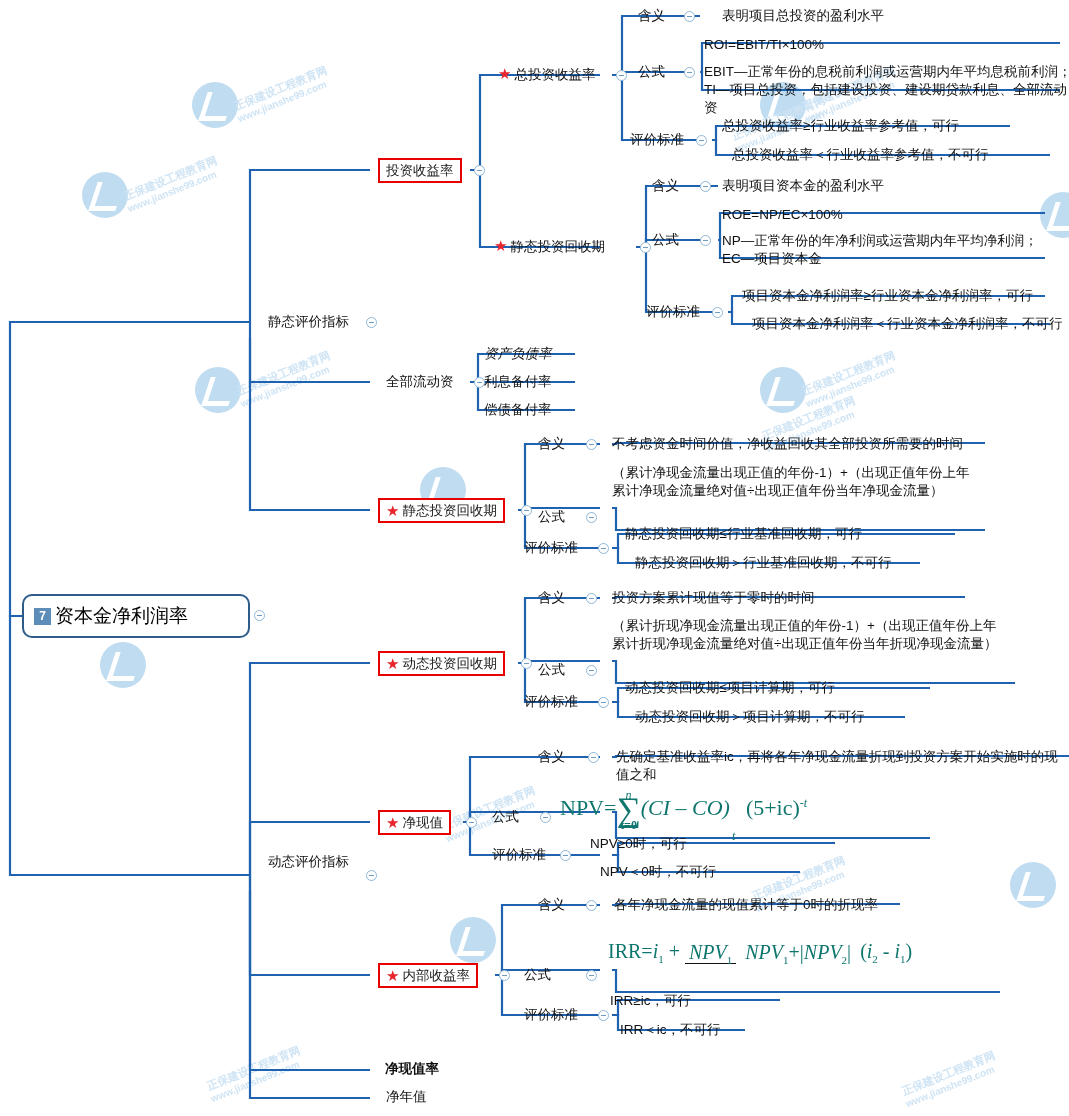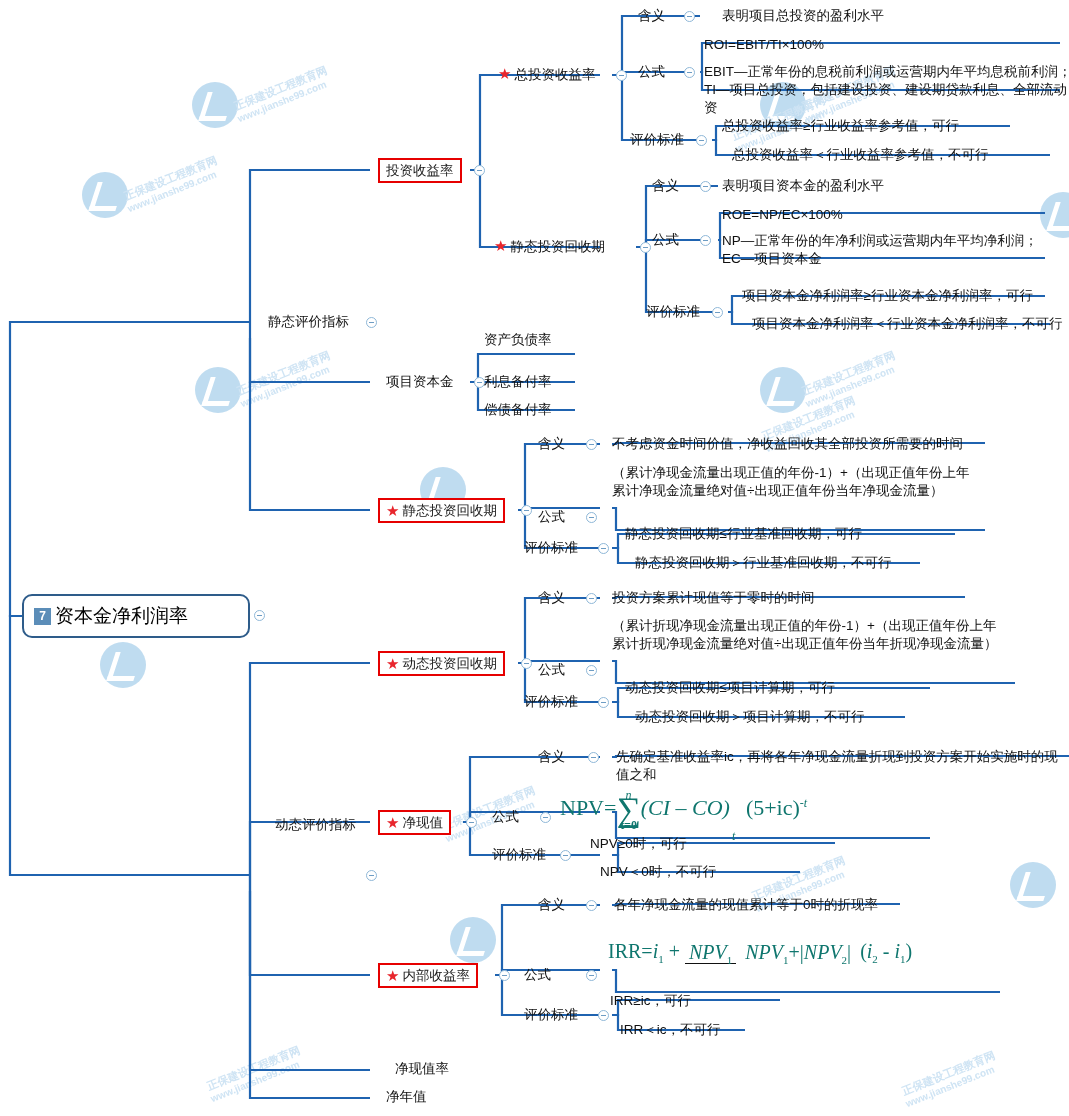--- a/index.html
+++ b/index.html
@@ -204,21 +204,21 @@
 
   <div class="root">
     <span class="badge">7</span>
     <span class="rtitle">资本金净利润率</span>
   </div>
   <div class="coll" style="left:254px;top:610px;"></div>
 
   <div class="node" style="left:268px;top:313px;">静态评价指标</div>
   <div class="coll" style="left:366px;top:317px;"></div>
 
-  <div class="node" style="left:268px;top:816px;margin-left:7px;">动态评价指标</div>
+  <div class="node" style="left:268px;top:853px;">动态评价指标</div>
   <div class="coll" style="left:366px;top:870px;"></div>
 
   <div class="redbox" style="left:378px;top:158px;">
     <span>投资收益率</span>
   </div>
   <div class="coll" style="left:474px;top:165px;"></div>
 
   <div class="node" style="left:498px;top:66px;">
     <span class="star">★</span><span>总投资收益率</span>
   </div>
@@ -251,24 +251,24 @@
   <div class="coll" style="left:700px;top:235px;"></div>
   <div class="leaf" style="left:722px;top:206px;">ROE=NP/EC×100%</div>
   <div class="leaf w" style="left:722px;top:232px;width:330px;">NP—正常年份的年净利润或运营期内年平均净利润；EC—项目资本金</div>
 
   <div class="leaf" style="left:646px;top:303px;">评价标准</div>
   <div class="coll" style="left:712px;top:307px;"></div>
   <div class="leaf" style="left:742px;top:287px;">项目资本金净利润率≥行业资本金净利润率，可行</div>
   <div class="leaf" style="left:752px;top:315px;">项目资本金净利润率＜行业资本金净利润率，不可行</div>
 
   <div class="node" style="left:386px;top:373px;">
-    <span>项目资本金</span>
+    <span>全部流动资</span>
   </div>
   <div class="coll" style="left:474px;top:377px;"></div>
-  <div class="leaf" style="left:484px;top:331px;">资产负债率</div>
+  <div class="leaf" style="left:484px;top:345px;font-style:italic;">资产负债率</div>
   <div class="leaf" style="left:484px;top:373px;">利息备付率</div>
   <div class="leaf" style="left:484px;top:401px;">偿债备付率</div>
 
   <div class="redbox" style="left:378px;top:498px;">
     <span class="star">★</span>
       <span>静态投资回收期</span>
   </div>
   <div class="coll" style="left:521px;top:505px;"></div>
 
   <div class="leaf" style="left:538px;top:435px;">含义</div>
@@ -346,16 +346,16 @@
       <span class="d"><i>NPV</i><sub style="font-size:11px;">1</sub><span>+</span>|<i>NPV</i><sub style="font-size:11px;">2</sub>|</span>
     </span>
     <span>(<i>i</i><sub style="font-size:11px;">2</sub> <span>-</span> <i>i</i><sub style="font-size:11px;">1</sub>)</span>
   </div>
 
   <div class="leaf" style="left:524px;top:1006px;">评价标准</div>
   <div class="coll" style="left:598px;top:1010px;"></div>
   <div class="leaf" style="left:610px;top:992px;">IRR≥ic，可行</div>
   <div class="leaf" style="left:620px;top:1021px;">IRR＜ic，不可行</div>
 
-  <div class="leaf" style="left:395px;top:1060px;">净现值率</div>
+  <div class="leaf" style="left:385px;top:1060px;font-weight:bold;">净现值率</div>
   <div class="leaf" style="left:386px;top:1088px;">净年值</div>
 
 </div>
 
 </body></html>

